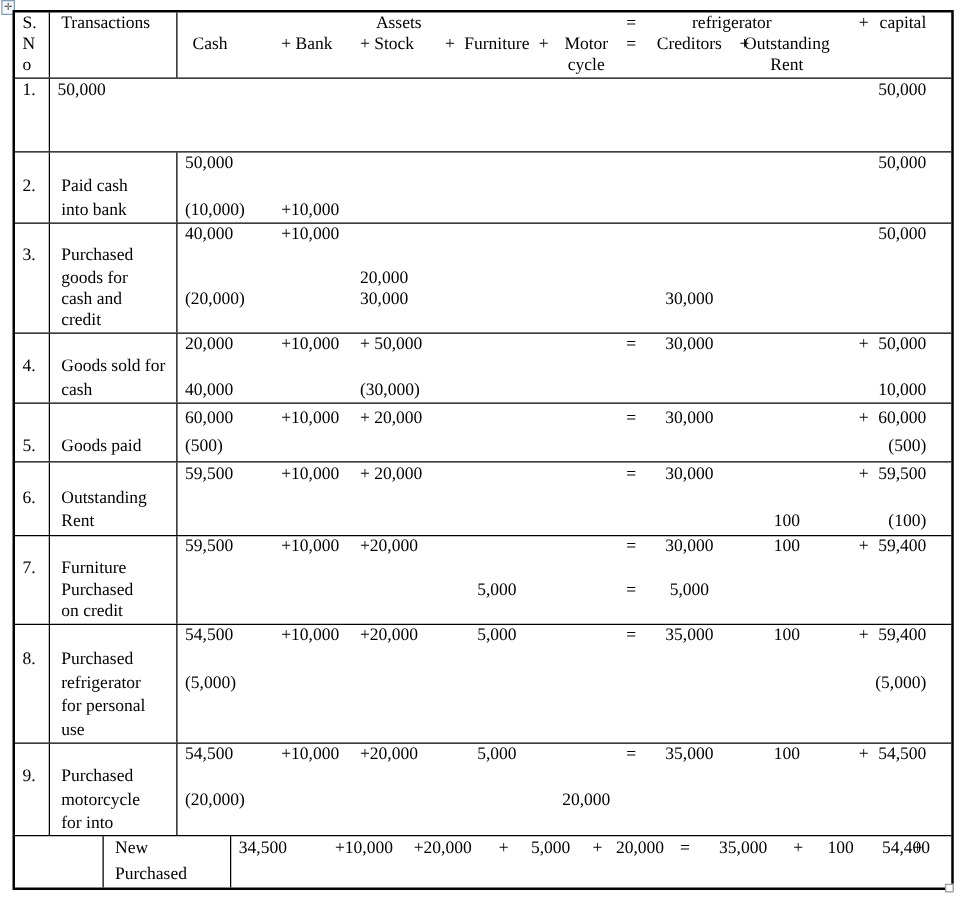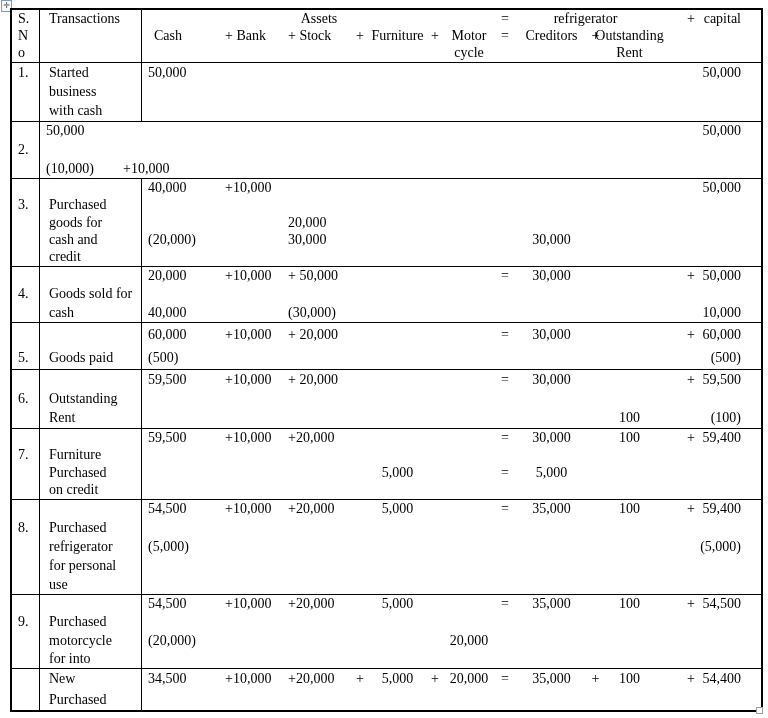--- a/index.html
+++ b/index.html
@@ -5,21 +5,21 @@
   html,body{margin:0;padding:0;background:#fff;}
   .page{position:relative;width:768px;height:718px;background:#ffffff;overflow:hidden;
         font-family:"Liberation Serif",serif;color:#000;}
   .anchor{position:absolute;left:1px;top:0px;width:11px;height:12px;
           border:1px solid #7f9db9;box-sizing:border-box;display:flex;
           align-items:center;justify-content:center;font-size:8px;line-height:8px;color:#555;
           background:#f6f8fb;}
   .tbl{position:absolute;left:10px;top:8px;width:749px;border:2px solid #000;
        box-sizing:content-box;background:#fff;font-size:14px;}
   .trow{display:flex;border-bottom:1.5px solid #000;box-sizing:border-box;}
-  .trow:last-child{border-bottom:none;}
+  .trow:last-child{border-bottom:none;margin-left:43px;}
   .col{display:flex;flex-direction:column;box-sizing:border-box;min-width:0;}
   .sno{width:28px;border-right:1.5px solid #000;}
   .txn{width:102px;border-right:1.5px solid #000;justify-content:center;}
   .vals{flex:1;}
   .line{flex:1 0 0;min-height:0;display:flex;align-items:center;white-space:nowrap;overflow:visible;}
   .sno .line{padding-left:6px;}
   .txn .line{padding-left:9px;}
   .vline{flex:1 0 0;min-height:0;display:grid;align-items:stretch;
          grid-template-columns:77px 67px 67px 14px 61px 14px 54px 18px 75px 13px 55px 44px 1fr;}
   .vcell{display:flex;align-items:center;white-space:nowrap;overflow:visible;min-width:0;}
@@ -89,25 +89,20 @@
             <div class="vcell cap ar p-cap"></div>
           </div>
         </div>
       </div>
       <div class="trow" style="height: 59px;">
         <div class="col sno">
           <div class="line">1.</div>
           <div class="line"></div>
           <div class="line"></div>
         </div>
-        <div class="col txn">
-          <div class="line">Started</div>
-          <div class="line">business</div>
-          <div class="line">with cash</div>
-        </div>
         <div class="col vals">
           <div class="vline">
             <div class="vcell cash al">50,000</div>
             <div class="vcell bank al"></div>
             <div class="vcell stock al2"></div>
             <div class="vcell fplus ac"></div>
             <div class="vcell furn ac"></div>
             <div class="vcell mplus ac"></div>
             <div class="vcell motor ac"></div>
             <div class="vcell eq ac"></div>
@@ -147,20 +142,25 @@
             <div class="vcell plus ar p-plus"></div>
             <div class="vcell cap ar p-cap"></div>
           </div>
         </div>
       </div>
       <div class="trow" style="height: 57px;">
         <div class="col sno">
           <div class="line"></div>
           <div class="line">2.</div>
           <div class="line"></div>
+        </div>
+        <div class="col txn">
+          <div class="line"></div>
+          <div class="line">Paid cash</div>
+          <div class="line">into bank</div>
         </div>
         <div class="col vals">
           <div class="vline">
             <div class="vcell cash al">50,000</div>
             <div class="vcell bank al"></div>
             <div class="vcell stock al2"></div>
             <div class="vcell fplus ac"></div>
             <div class="vcell furn ac"></div>
             <div class="vcell mplus ac"></div>
             <div class="vcell motor ac"></div>

